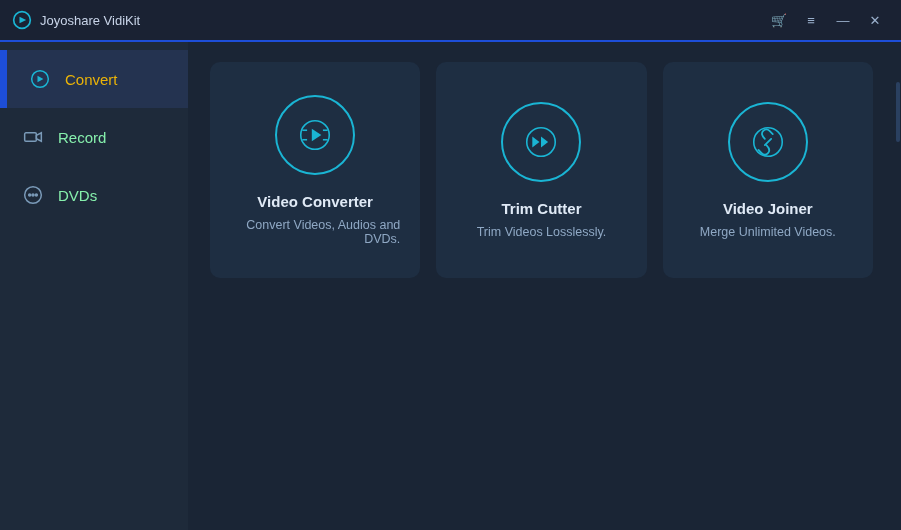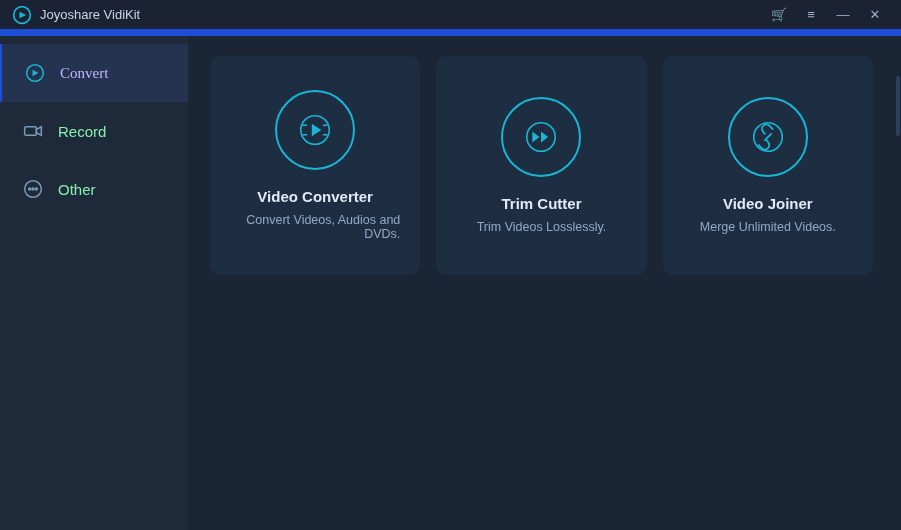--- a/index.html
+++ b/index.html
@@ -8,27 +8,27 @@
       height: 530px;
       font-family: 'Segoe UI', Arial, sans-serif;
       background: #1a2233;
       overflow: hidden;
       display: flex;
       flex-direction: column;
     }
 
     
     .title-bar {
-      height: 36px;
+      height: 42px;
       background: #1a2233;
       display: flex;
       align-items: center;
       padding: 0 12px;
       flex-shrink: 0;
-      border-bottom: 7px solid #1d4ed8;
+      border-bottom: 2px solid #1d4ed8;
     }
     .title-bar-logo {
       width: 20px;
       height: 20px;
       margin-right: 8px;
     }
     .title-bar-title {
       color: #c8d4e8;
       font-size: 13px;
       flex: 1;
@@ -74,23 +74,22 @@
       padding: 18px 22px;
       cursor: pointer;
       color: #86efac;
       font-size: 15px;
       font-weight: 500;
       border-radius: 0;
       transition: background 0.15s;
     }
     .sidebar-item.active {
       background: #243350;
-      color: #c4b5fd;
-      border-left: 2px solid #1d4ed8;
-      font-family: Liberation Serif, serif;
+      color: #eab308;
+      border-left: 7px solid #1d4ed8;
     }
     .sidebar-item.active .sidebar-icon {
       color: #1ab5d4;
     }
     .sidebar-icon {
       width: 22px;
       height: 22px;
       display: flex;
       align-items: center;
       justify-content: center;
@@ -216,21 +215,21 @@
 
     <div class="sidebar-item">
       <div class="sidebar-icon">
         <svg viewBox="0 0 24 24" fill="none" stroke="#7a9ab8" stroke-width="1.8">
           <circle cx="12" cy="12" r="10"></circle>
           <circle cx="8" cy="12" r="1.2" fill="#7a9ab8"></circle>
           <circle cx="12" cy="12" r="1.2" fill="#7a9ab8"></circle>
           <circle cx="16" cy="12" r="1.2" fill="#7a9ab8"></circle>
         </svg>
       </div>
-      <span>Other</span>
+      <span>DVDs</span>
     </div>
 
   </div>
 
   <div class="content">
 
     <div class="feature-card">
       <div class="feature-icon-circle">
         <svg viewBox="0 0 48 48" fill="none">
 

